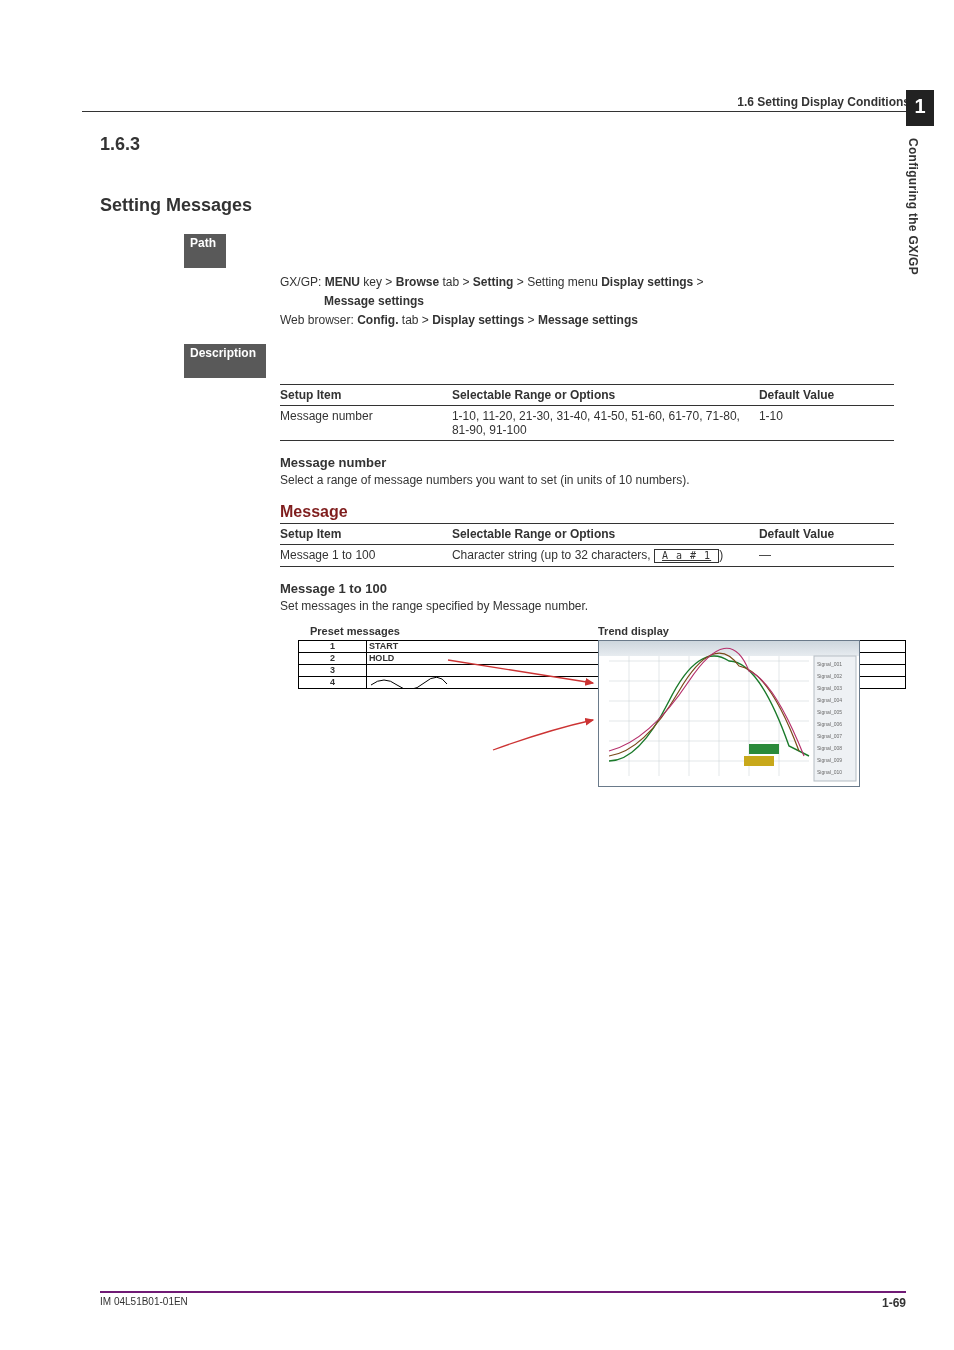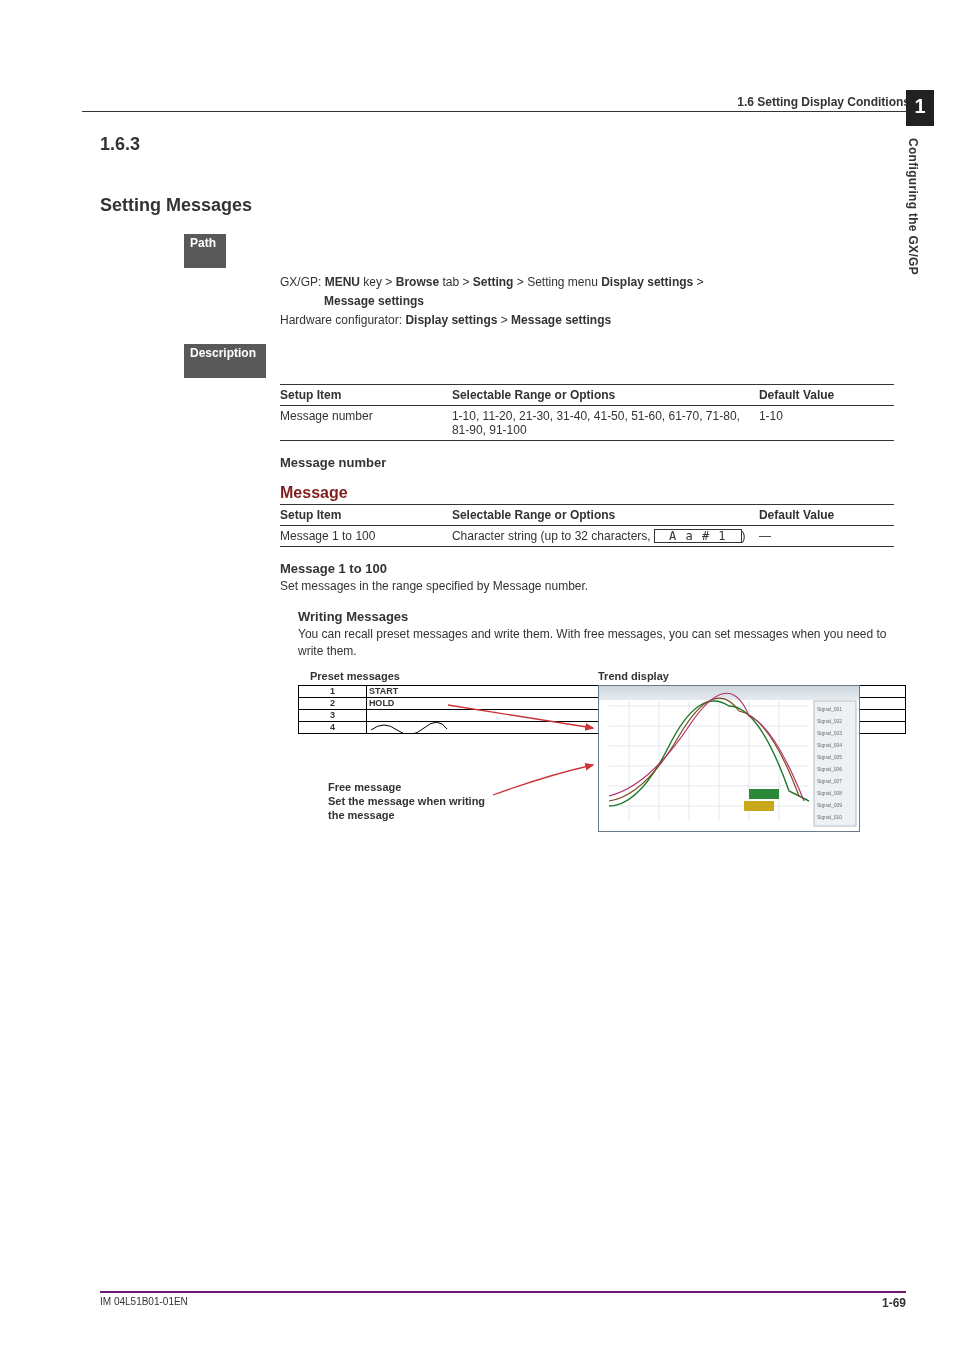--- a/index.html
+++ b/index.html
@@ -82,25 +82,26 @@
   .body-text { margin:0; line-height:1.4;}
   .blue-head {
     color:#7f1d1d;
     font-weight:bold;
     font-size:16px;
     margin:14px 0 2px 180px;
   }
   .charbox {
     display:inline-block;
     border:1px solid #333;
-    padding:0 14px;
-    font-size:12px;
+    padding:0 7px;
+    font-size:10px;
     line-height:12px;
     font-family: monospace;
     letter-spacing:1px;
+    text-decoration:underline;
   }
   .inset { margin-left:198px; }
   .inset .sub-head{font-size:13px;}
   
   .illus {
     margin-top:10px;
     margin-left:198px;
     position:relative;
     height:170px;
   }
@@ -189,21 +190,21 @@
   <div class="badge">Path</div>
 
   <div class="indent1">
     <p>
       <span>GX/GP: </span><span class="bold">MENU</span><span> key &gt; </span><span class="bold">Browse</span><span> tab &gt; </span><span class="bold">Setting</span><span> &gt; Setting menu </span><span class="bold">Display settings</span><span> &gt;</span>
     </p>
     <p style="padding-left:44px;">
       <span class="bold">Message settings</span>
     </p>
     <p>
-      <span>Hardware configurator: </span><span class="bold">Display settings</span><span> &gt; </span><span class="bold">Message settings</span>
+      <span>Web browser: </span><span class="bold">Config.</span><span> tab &gt; </span><span class="bold">Display settings</span><span> &gt; </span><span class="bold">Message settings</span>
     </p>
   </div>
 
   <div class="badge desc-badge">Description</div>
 
   <div class="tbl-wrap">
     <table>
       <tbody>
           <tr>
         <th class="col1">Setup Item</th>
@@ -212,20 +213,21 @@
       </tr>
       <tr>
         <td>Message number</td>
         <td>1-10, 11-20, 21-30, 31-40, 41-50, 51-60, 61-70, 71-80, 81-90, 91-100</td>
         <td>1-10</td>
       </tr>
     </tbody>
       </table>
 
     <div class="sub-head">Message number</div>
+    <p class="body-text">Select a range of message numbers you want to set (in units of 10 numbers).</p>
   </div>
 
   <div class="blue-head">Message</div>
 
   <div class="tbl-wrap">
     <table>
       <tbody>
           <tr>
         <th class="col1">Setup Item</th>
         <th class="col2">Selectable Range or Options</th>
@@ -238,24 +240,20 @@
         </td>
         <td>―</td>
       </tr>
     </tbody>
       </table>
 
     <div class="sub-head">Message 1 to 100</div>
     <p class="body-text">Set messages in the range specified by Message number.</p>
   </div>
 
-  <div class="inset">
-    <div class="sub-head">Writing Messages</div>
-    <p class="body-text">You can recall preset messages and write them. With free messages, you can set messages when you need to write them.</p>
-  </div>
 
   
   <div class="illus">
     <span class="preset-label">Preset messages</span>
     <span class="trend-label">Trend display</span>
 
     <table class="preset-table">
       <tbody>
           <tr>
             <td class="numcell">1</td>
@@ -283,25 +281,20 @@
     <svg width="560" height="170" style="position:absolute;left:0;top:0;pointer-events:none">
       <defs>
         <marker id="ah" markerWidth="8" markerHeight="8" refX="6" refY="3" orient="auto">
           <path d="M0,0 L7,3 L0,6 Z" fill="#c33"></path>
         </marker>
       </defs>
       <line x1="150" y1="35" x2="295" y2="58" stroke="#c33" stroke-width="1.3" marker-end="url(#ah)"></line>
       <path d="M195 125 Q 250 105 295 95" stroke="#c33" stroke-width="1.3" fill="none" marker-end="url(#ah)"></path>
     </svg>
 
-    <div class="free-msg">
-      <div>Free message</div>
-      <div>Set the message when writing</div>
-      <div>the message</div>
-    </div>
 
     <div class="trend">
       <svg width="260" height="145">
 
         <g stroke="#c7ccd1" stroke-width="0.5">
           <line x1="10" y1="20" x2="210" y2="20"></line>
             <line x1="10" y1="40" x2="210" y2="40"></line>
           <line x1="10" y1="60" x2="210" y2="60"></line>
             <line x1="10" y1="80" x2="210" y2="80"></line>
           <line x1="10" y1="100" x2="210" y2="100"></line>

